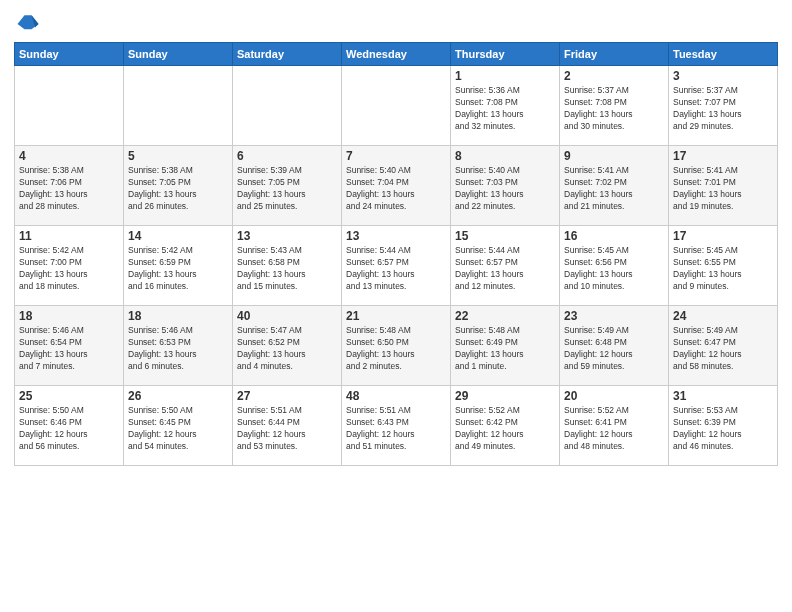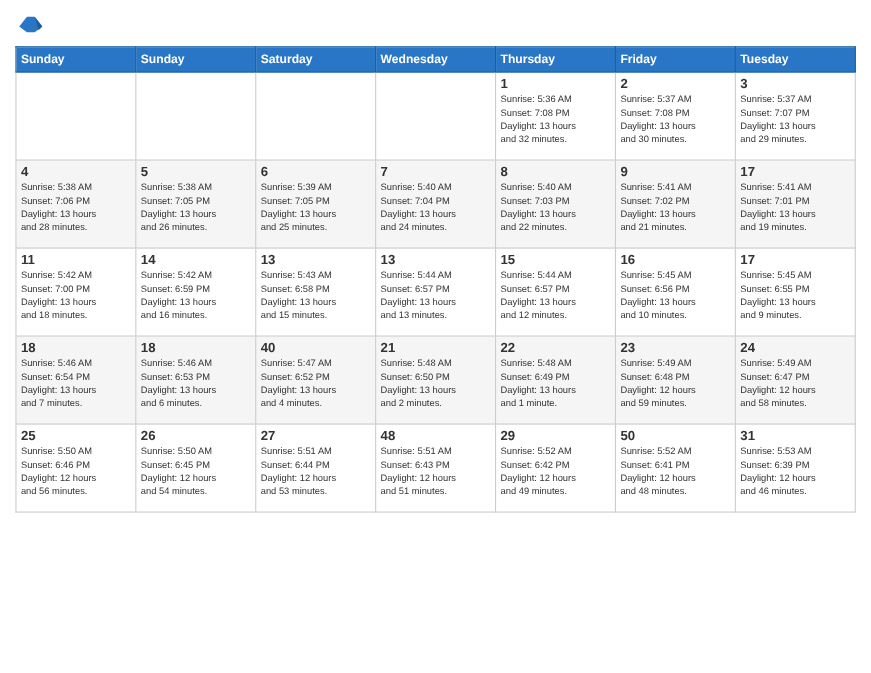--- a/index.html
+++ b/index.html
@@ -250,21 +250,21 @@
           </td>
           <td>
             <span class="day-num">48</span>
             <div class="day-info">Sunrise: 5:51 AM<br>Sunset: 6:43 PM<br>Daylight: 12 hours<br>and 51 minutes.</div>
           </td>
           <td>
             <span class="day-num">29</span>
             <div class="day-info">Sunrise: 5:52 AM<br>Sunset: 6:42 PM<br>Daylight: 12 hours<br>and 49 minutes.</div>
           </td>
           <td>
-            <span class="day-num">50</span>
+            <span class="day-num">20</span>
             <div class="day-info">Sunrise: 5:52 AM<br>Sunset: 6:41 PM<br>Daylight: 12 hours<br>and 48 minutes.</div>
           </td>
           <td>
             <span class="day-num">31</span>
             <div class="day-info">Sunrise: 5:53 AM<br>Sunset: 6:39 PM<br>Daylight: 12 hours<br>and 46 minutes.</div>
           </td>
         </tr>
       </tbody>
   </table>
 </div>

